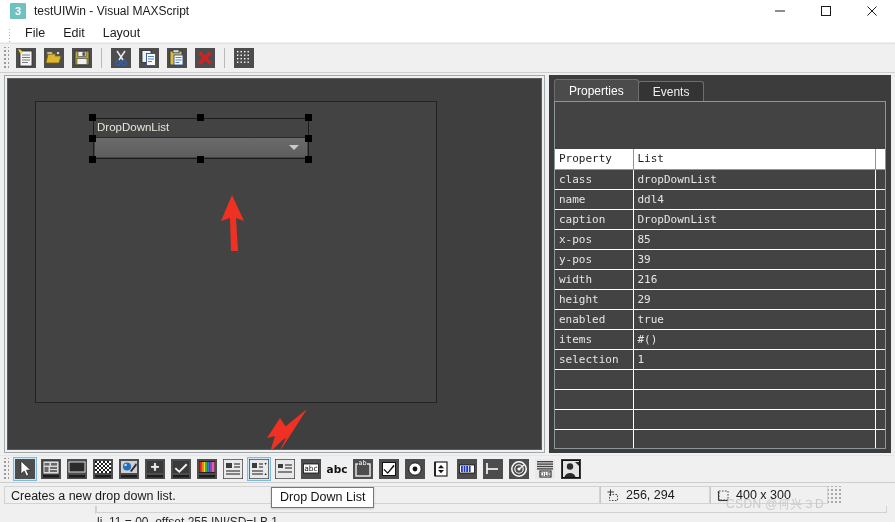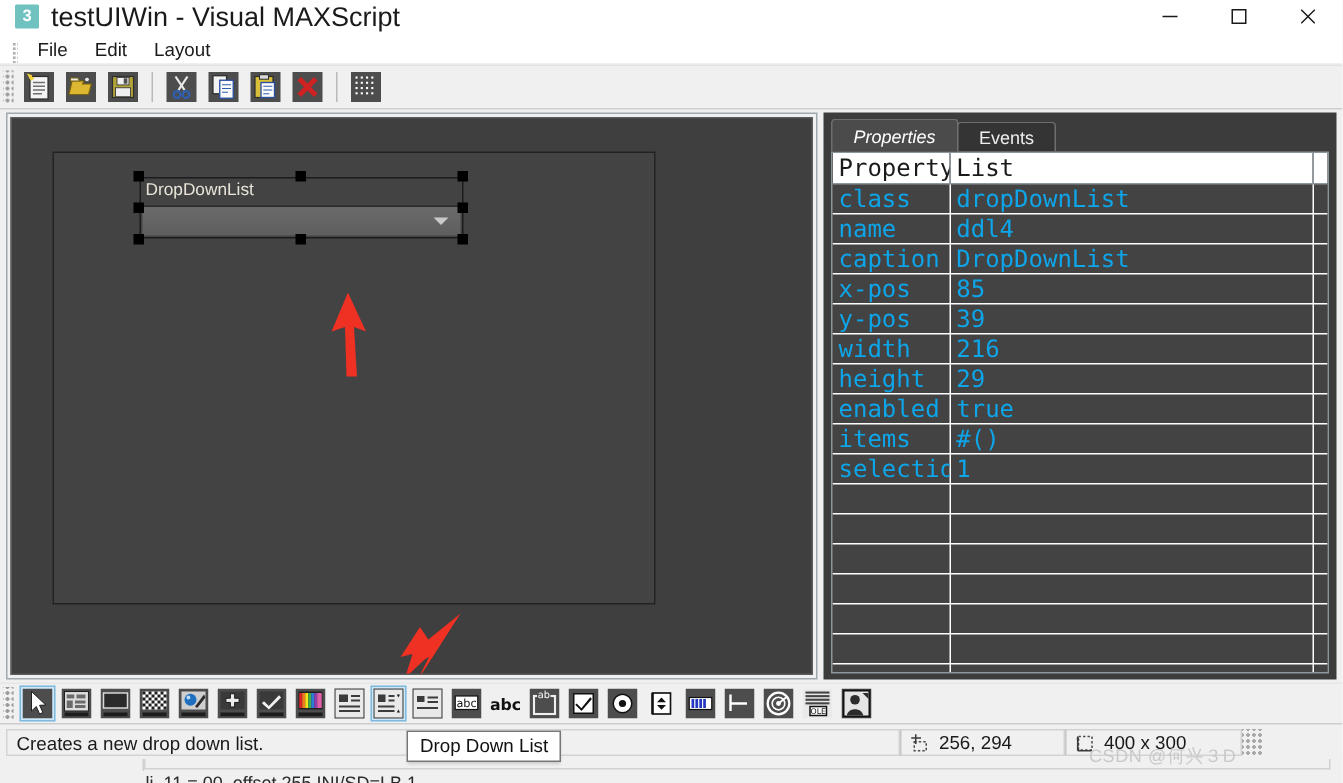--- a/index.html
+++ b/index.html
@@ -47,21 +47,21 @@
     position: absolute;
     left: 0; top: 0; right: 0; bottom: 0;
     color: #ffffff;
     font-size: 11px;
     font-weight: bold;
     line-height: 16px;
     text-align: center;
     font-family: "Liberation Sans", sans-serif;
   }
   .title-text {
-    font-size: 18px;
+    font-size: 12px;
     color: #1a1a1a;
     white-space: nowrap;
   }
   .win-btns {
     position: absolute;
     right: 0; top: 0;
     height: 22px;
     display: flex;
   }
   .win-btn {
@@ -233,48 +233,48 @@
     margin-right: -1px;
     box-sizing: border-box;
     white-space: nowrap;
   }
   .tab.active {
     background: #4b4b4b;
     color: #ffffff;
     height: 22px;
     line-height: 22px;
     z-index: 2;
-    font-style: italic;
   }
   .grid-frame {
     position: absolute;
     left: 5px; top: 26px;
     right: 5px; bottom: 4px;
     border: 1px solid #8d969b;
     background: #434343;
     box-sizing: border-box;
     overflow: hidden;
   }
   table.props {
     width: 100%;
     border-collapse: collapse;
     table-layout: fixed;
     font-family: "DejaVu Sans Mono", "Liberation Mono", monospace;
-    font-size: 16px;
+    font-size: 11px;
+    margin-top: 47px;
   }
   table.props col.c1 { width: 78px; }
   table.props col.c3 { width: 10px; }
   table.props th, table.props td {
     height: 20px;
     padding: 0 0 0 4px;
     border-right: 1px solid #ffffff;
     border-bottom: 1px solid #ffffff;
     text-align: left;
     font-weight: normal;
-    color: #0ea5e9;
+    color: #e5e5e5;
     background: #434343;
     overflow: hidden;
     white-space: nowrap;
     box-sizing: border-box;
   }
   table.props thead th {
     background: #ffffff;
     color: #1a1a1a;
     border-right: 1px solid #8d969b;
     border-bottom: 1px solid #8d969b;

